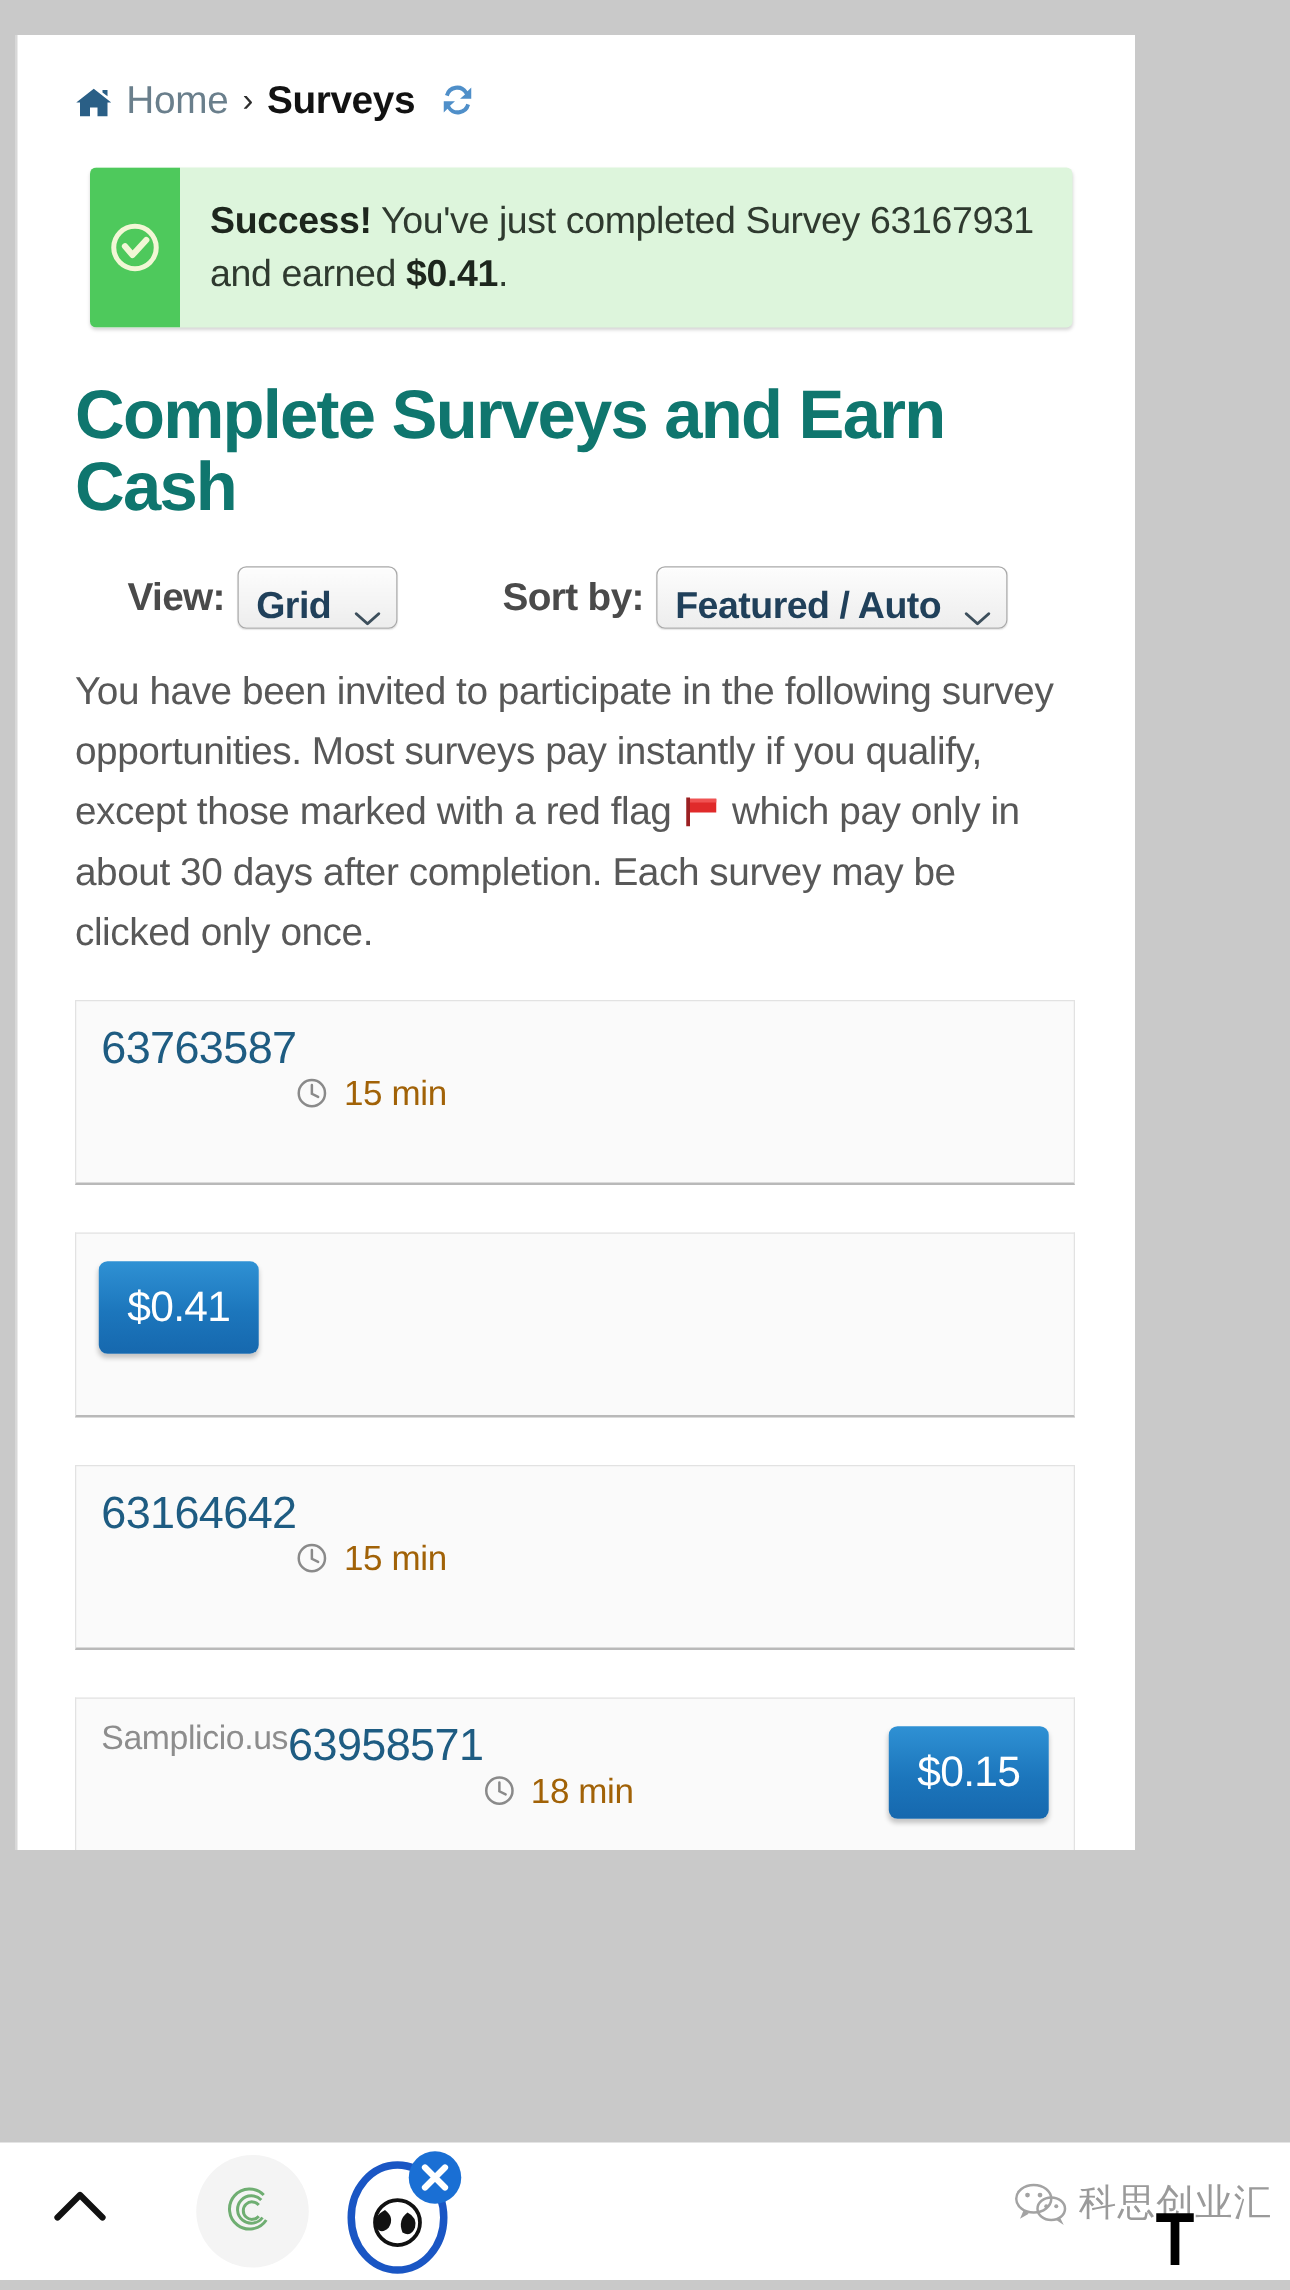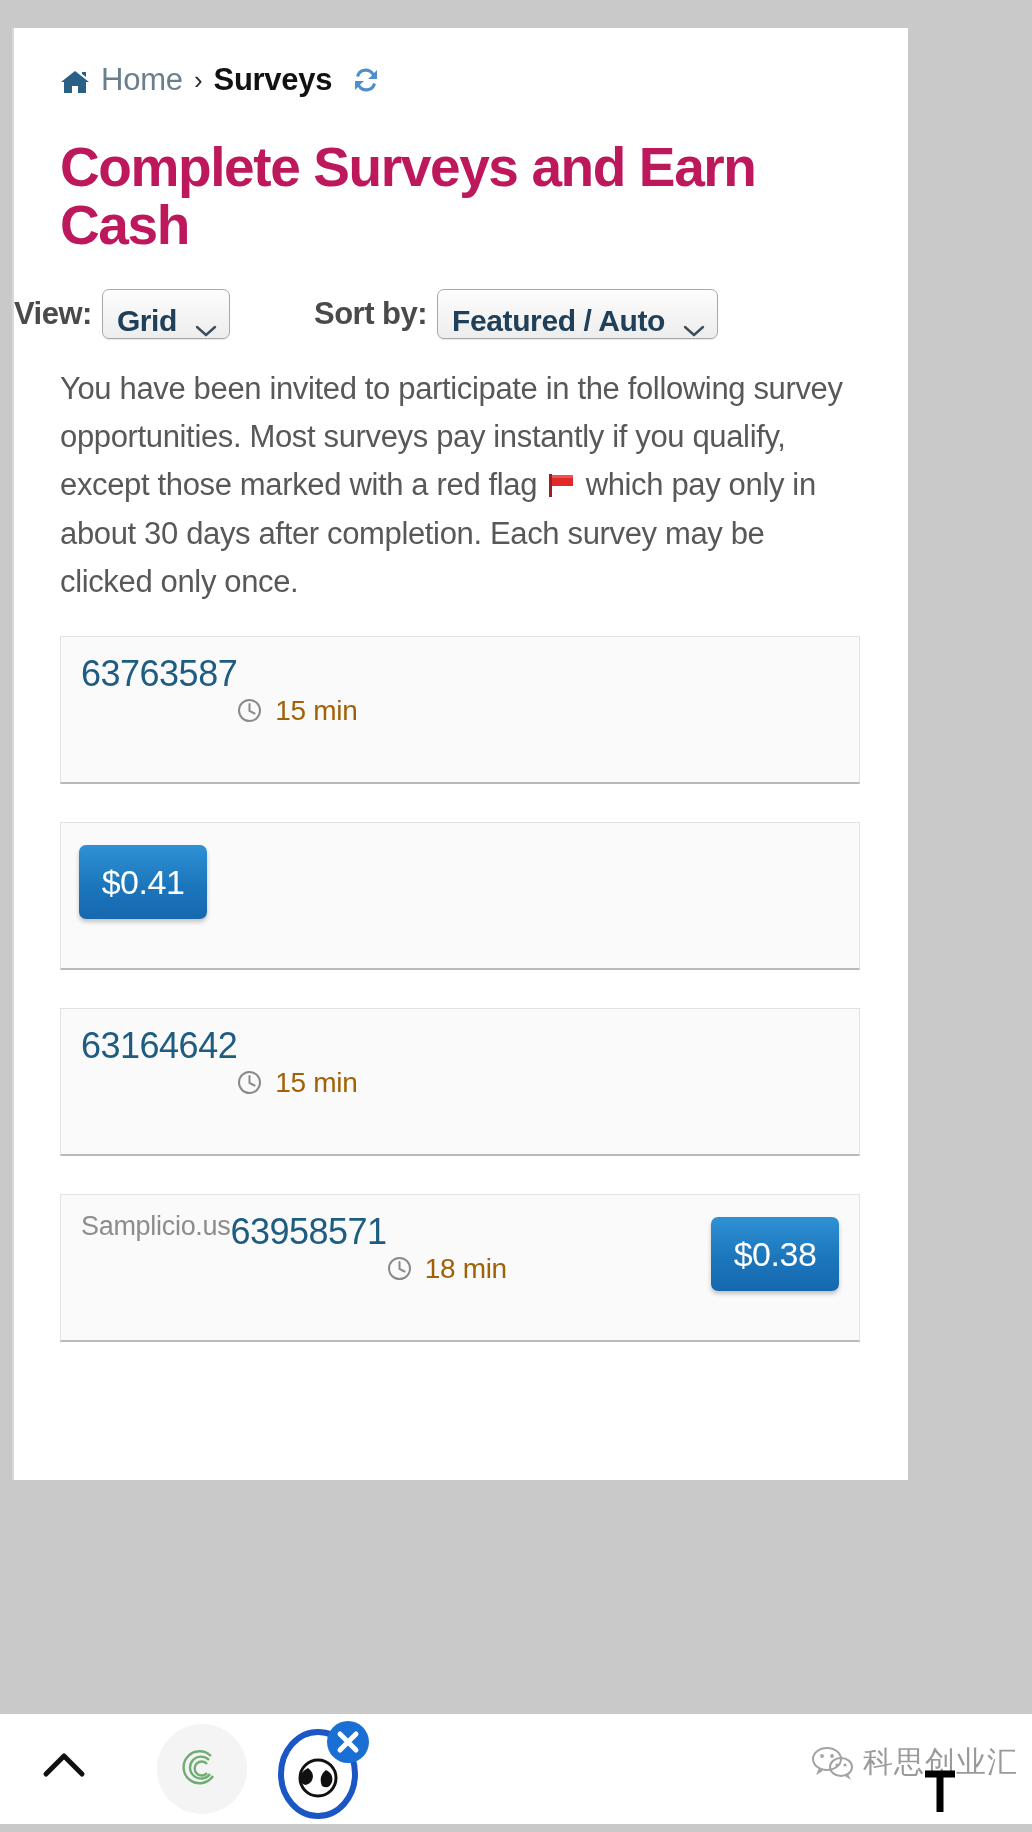--- a/index.html
+++ b/index.html
@@ -75,30 +75,31 @@
     letter-spacing: -0.3px;
   }
   .alert-text b { font-weight: 700; color: #1d261d; }
 
   
   h1.page-title {
     margin: 40px 60px 0 46px;
     font-size: 55px;
     line-height: 1.06;
     font-weight: 700;
-    color: #be185d;
+    color: #0f766e;
     letter-spacing: -1.4px;
     font-family: "Liberation Sans", sans-serif;
   }
 
   
   .controls {
     display: flex;
     align-items: center;
     margin: 34px 0 0 0;
+    padding-left: 88px;
     gap: 0;
     font-family: "Liberation Sans", sans-serif;
   }
   .ctrl-label {
     font-size: 31px;
     font-weight: 700;
     color: #4a4a4a;
     letter-spacing: -0.5px;
     margin-right: 10px;
   }
@@ -249,20 +250,33 @@
         <span class="crumb-sep">›</span>
         <span class="crumb-current">Surveys</span>
         <span class="refresh-icon">
           <svg viewBox="0 0 30 30" width="30" height="30">
             <path d="M5 11 A10 10 0 0 1 23 8 L26 5 L26 14 L17 14 L21 10.5 A7 7 0 0 0 8 12 Z" fill="#4f8fc9"></path>
             <path d="M25 19 A10 10 0 0 1 7 22 L4 25 L4 16 L13 16 L9 19.5 A7 7 0 0 0 22 18 Z" fill="#4f8fc9"></path>
           </svg>
         </span>
       </div>
 
+      <div class="alert">
+        <div class="alert-bar">
+          <span class="alert-check">
+            <svg viewBox="0 0 42 42" width="42" height="42">
+              <circle cx="21" cy="21" r="17" fill="none" stroke="#f2f7d6" stroke-width="4"></circle>
+              <path d="M13 20 L19 27 L30 15" fill="none" stroke="#f2f7d6" stroke-width="5" stroke-linecap="round" stroke-linejoin="round"></path>
+            </svg>
+          </span>
+        </div>
+        <div class="alert-text">
+          <b>Success!</b><span> You've just completed Survey 63167931 and earned </span><b>$0.41</b><span>.</span>
+        </div>
+      </div>
 
       <h1 class="page-title">Complete Surveys and Earn Cash</h1>
 
       <div class="controls">
         <span class="ctrl-label">View:</span>
         <span class="select">
           <span class="sel-val">Grid</span>
           <span class="caret">
             <svg viewBox="0 0 22 14" width="22" height="14">
               <path d="M2 3 L11 11 L20 3" fill="none" stroke="#3d4f5c" stroke-width="2.4" stroke-linecap="round" stroke-linejoin="round"></path>
@@ -334,21 +348,21 @@
               <span class="clock-icon">
                 <svg viewBox="0 0 25 25" width="25" height="25">
                   <circle cx="12.5" cy="12.5" r="10.5" fill="none" stroke="#8a8a8a" stroke-width="2"></circle>
                   <path d="M12.5 6 L12.5 13 L17.5 15.5" fill="none" stroke="#8a8a8a" stroke-width="2" stroke-linecap="round"></path>
                 </svg>
               </span>
               <span>18 min</span>
             </div>
           </div>
           <div class="card-right">
-            <button class="price-btn">$0.38</button>
+            <button class="price-btn">$0.15</button>
           </div>
         </div>
 
       </div>
     </div>
   </div>
 
   <div class="bottom-bar">
     <span class="chev-up">
       <svg viewBox="0 0 44 34" width="44" height="34">

